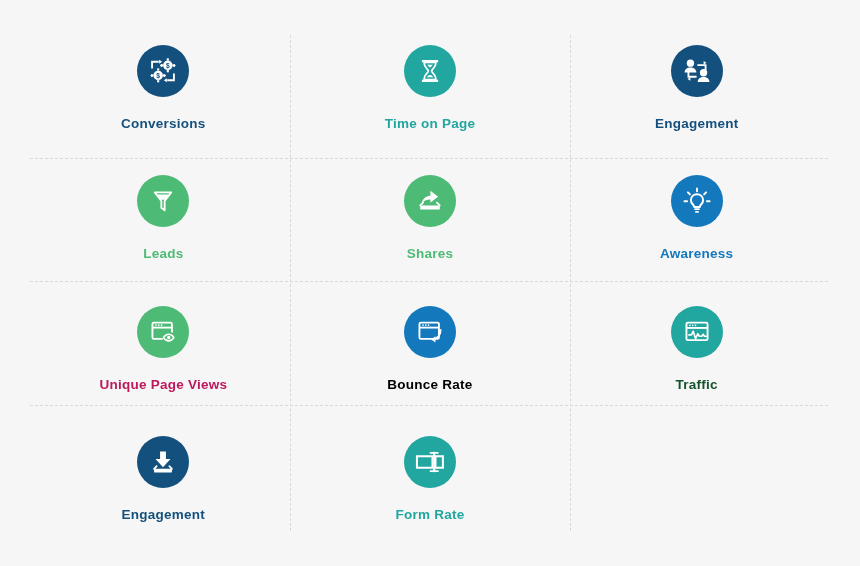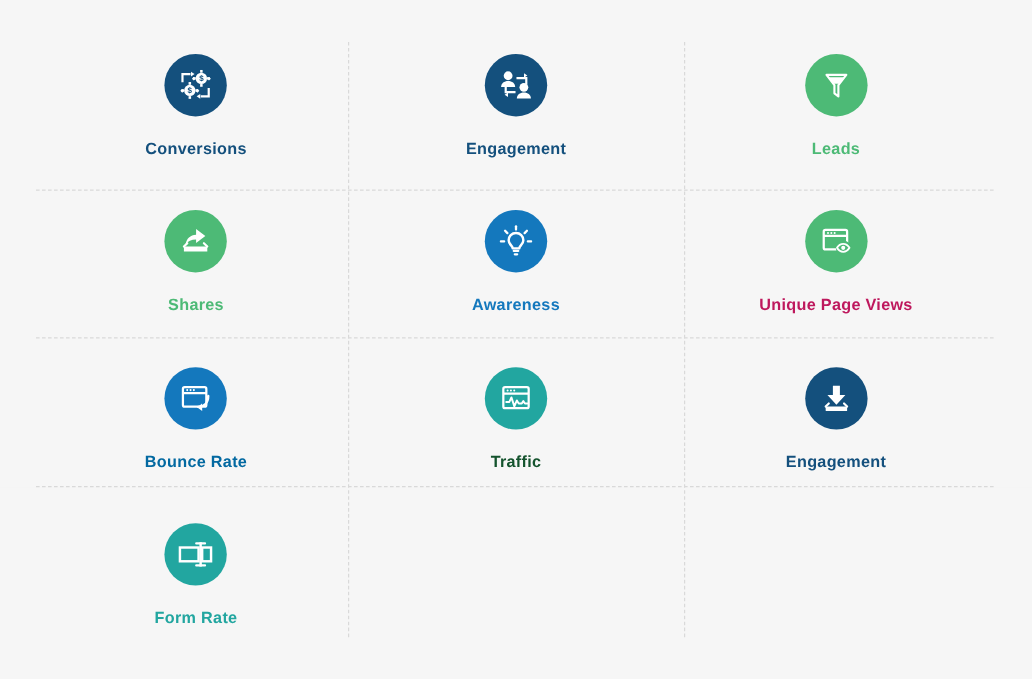--- a/index.html
+++ b/index.html
@@ -121,20 +121,32 @@
           <rect x="-6.6" y="-6.2" width="2.4" height="2.6" transform="rotate(-45)"></rect>
           <rect x="4.2" y="-6.2" width="2.4" height="2.6" transform="rotate(45)"></rect>
         </g>
         <text x="0" y="2.6" font-family="Liberation Sans, sans-serif" font-size="7.6" font-weight="bold" text-anchor="middle" fill="#14507d">$</text>
       </g>
     </svg>
         </div>
         <div class="cell-label" style="color: rgb(20, 80, 125);">Conversions</div>
       </div>
       <div class="cell">
+        <div class="icon-circle" style="background: rgb(34, 166, 160);">
+    <svg width="26" height="26" viewBox="0 0 32 32" fill="none">
+      <rect x="6" y="2.5" width="20" height="2.8" fill="#fff"></rect>
+      <rect x="6" y="26.7" width="20" height="2.8" fill="#fff"></rect>
+      <path d="M9 5.3h14v2.2c0 4-5 6.3-5 8.5s5 4.5 5 8.5v2.2H9v-2.2c0-4 5-6.3 5-8.5S9 11.5 9 7.5z" stroke="#fff" stroke-width="2.2" stroke-linejoin="round"></path>
+      <path d="M12 23.8c1.3-2.2 2.7-3 4-3s2.7.8 4 3z" fill="#fff"></path>
+      <path d="M12.5 8.4h7l-3.5 3.6z" fill="#fff"></path>
+    </svg>
+        </div>
+        <div class="cell-label" style="color: rgb(34, 166, 160);">Time on Page</div>
+      </div>
+      <div class="cell">
         <div class="icon-circle" style="background: rgb(20, 80, 125);">
     <svg width="28" height="28" viewBox="0 0 32 32" fill="none">
       <circle cx="8.5" cy="7" r="4.2" fill="#fff"></circle>
       <path d="M1.8 17.6c0-3.6 3-5.7 6.7-5.7s6.7 2.1 6.7 5.7z" fill="#fff"></path>
       <circle cx="23.5" cy="18" r="4.2" fill="#fff"></circle>
       <path d="M16.8 28.6c0-3.6 3-5.7 6.7-5.7s6.7 2.1 6.7 5.7z" fill="#fff"></path>
       <path d="M17.5 9.2h8.3v4.5" stroke="#fff" stroke-width="2.1" stroke-linecap="square"></path>
       <path d="M23.6 4.6l3.2 2.1-3.2 2.1z" fill="#fff"></path>
       <path d="M14.5 22.6H6.2v-4.5" stroke="#fff" stroke-width="2.1" stroke-linecap="square"></path>
       <path d="M8.4 27.2l-3.2-2.1 3.2-2.1z" fill="#fff"></path>
@@ -202,21 +214,21 @@
       <path d="M3 10.6h24" stroke="#fff" stroke-width="2.3"></path>
       <g fill="#fff">
         <circle cx="7.4" cy="7.5" r="1.05"></circle>
         <circle cx="10.8" cy="7.5" r="1.05"></circle>
         <circle cx="14.2" cy="7.5" r="1.05"></circle>
       </g>
       <path d="M29 13.5c0 7-4.4 11-10.4 11.2" stroke="#fff" stroke-width="2.4" fill="none" stroke-linecap="round"></path>
       <path d="M22.6 21.2l-4.8 4.2 5 3.4z" fill="#fff"></path>
     </svg>
         </div>
-        <div class="cell-label" style="color: #0369a1;">Bounce Rate</div>
+        <div class="cell-label" style="color: #000000;">Bounce Rate</div>
       </div>
       <div class="cell">
         <div class="icon-circle" style="background: rgb(34, 166, 160);">
     <svg width="28" height="26" viewBox="0 0 32 32" fill="none">
       <rect x="3" y="4.5" width="26" height="21.5" rx="1.8" stroke="#fff" stroke-width="2.3"></rect>
       <path d="M3 11h26" stroke="#fff" stroke-width="2.3"></path>
       <g fill="#fff">
         <circle cx="7.4" cy="7.8" r="1.05"></circle>
         <circle cx="10.8" cy="7.8" r="1.05"></circle>
         <circle cx="14.2" cy="7.8" r="1.05"></circle>

